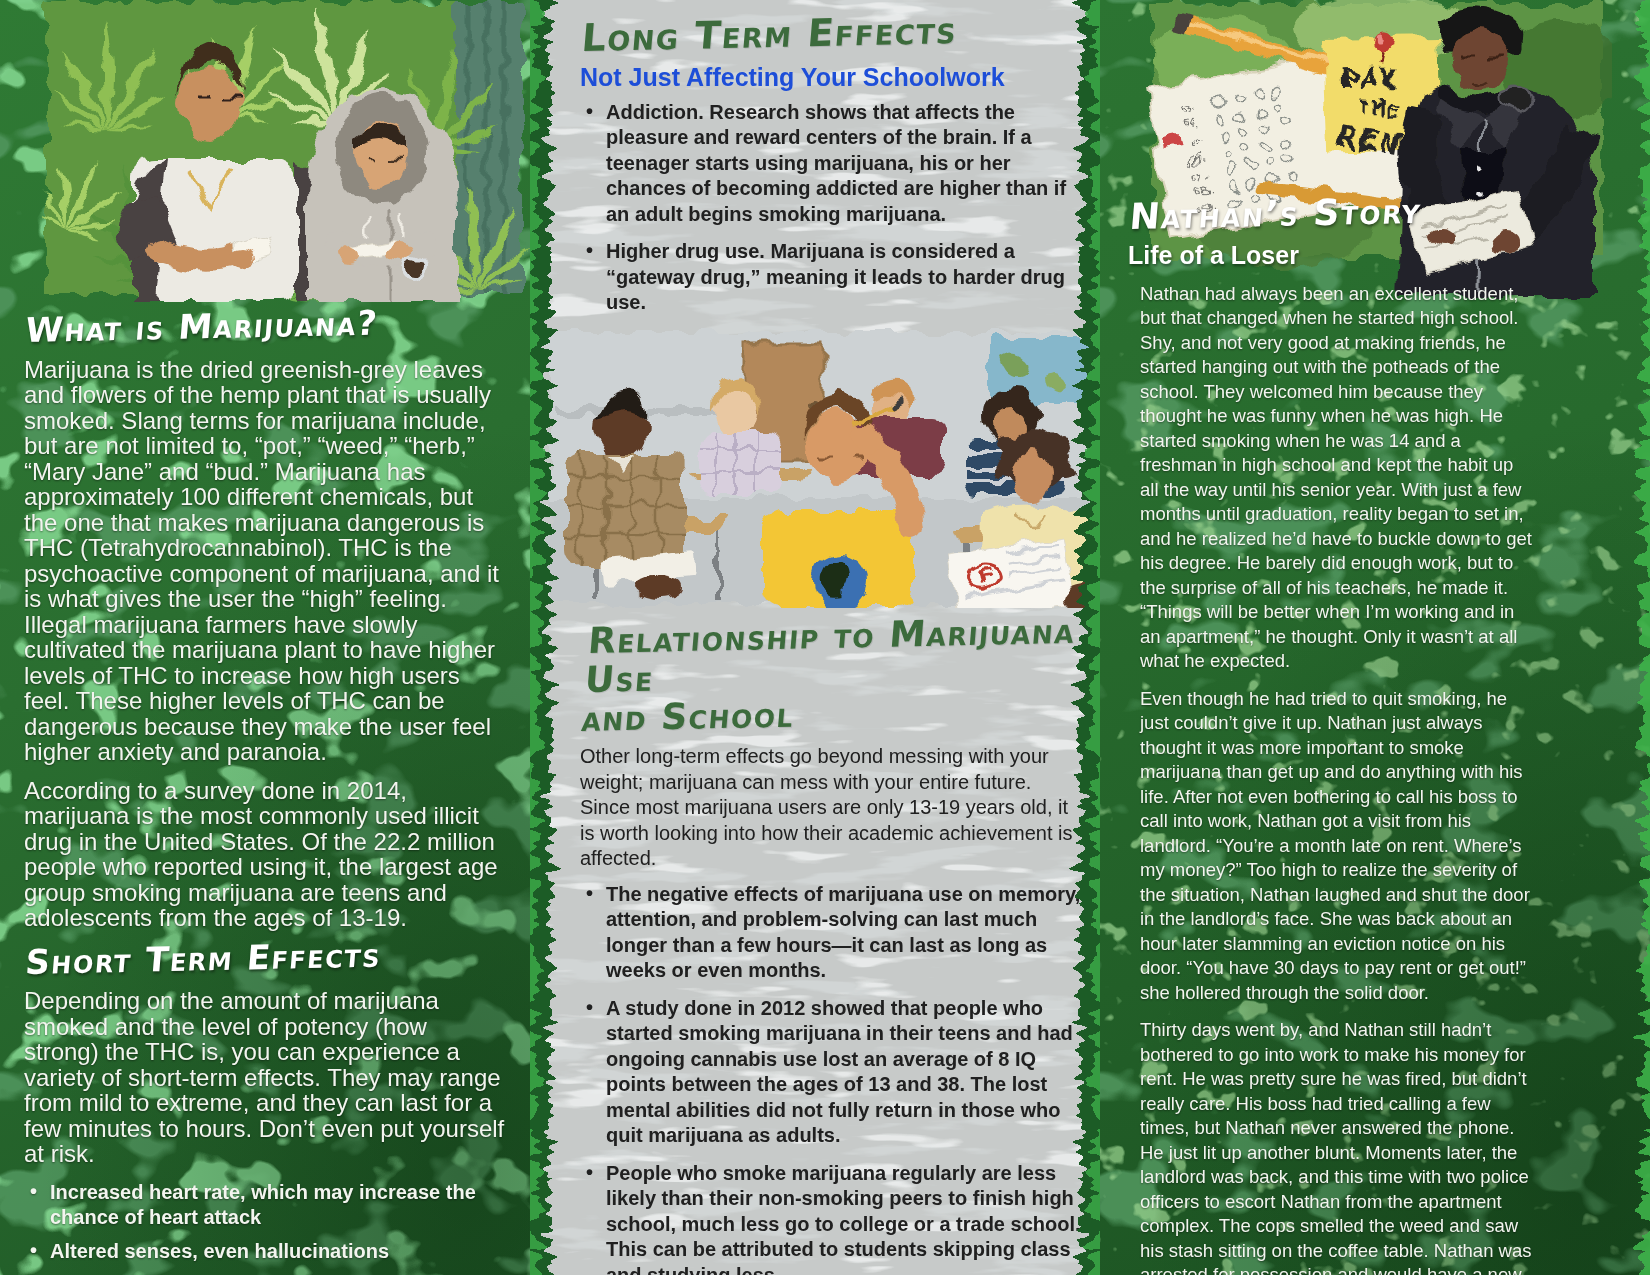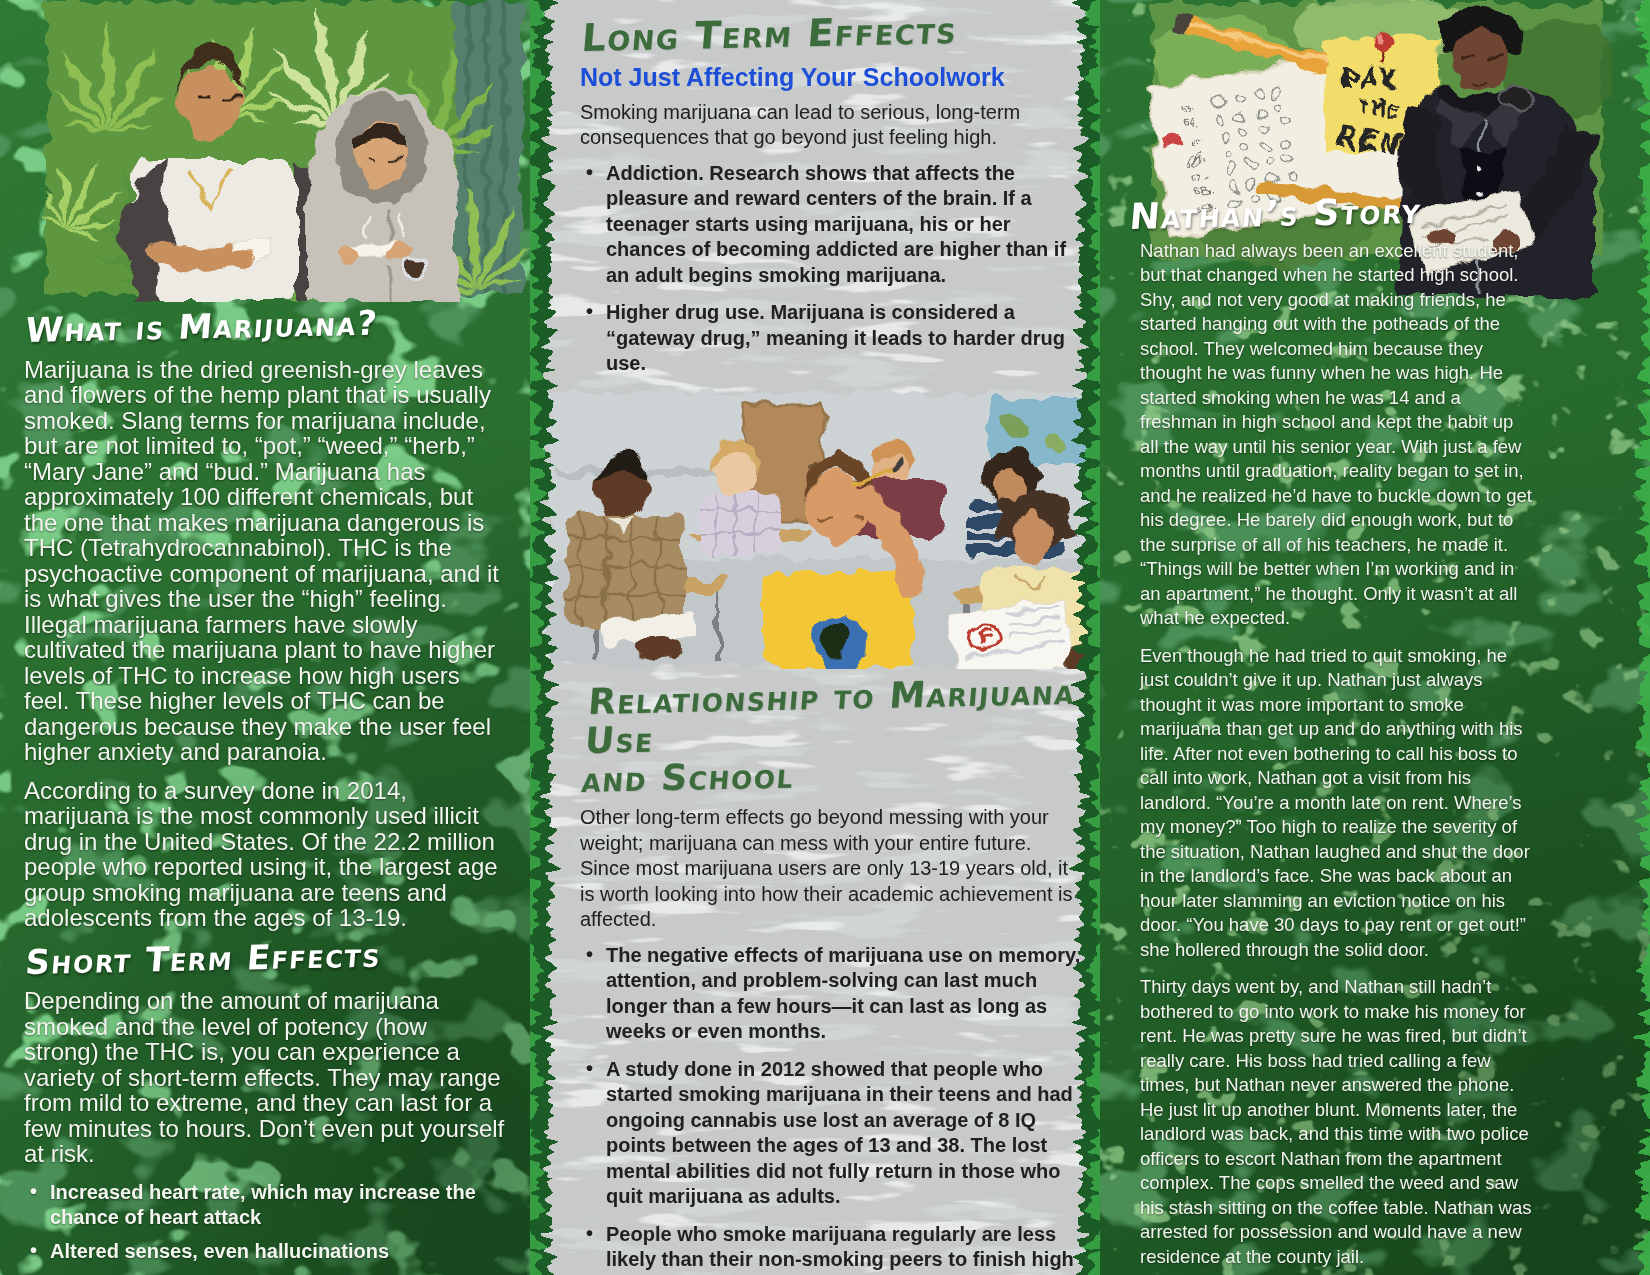--- a/index.html
+++ b/index.html
@@ -189,21 +189,20 @@
     <div class="strip strip--mirror" style="right:-8px;width:56px;">
       <svg width="56" height="1275">
         <rect x="-18" y="-20" width="46" height="1315" fill="#1f5b26" filter="url(#fRoughX)"></rect>
         <rect x="-18" y="-20" width="32" height="1315" fill="#3aa946" filter="url(#fRoughX2)" opacity="0.85"></rect>
       </svg>
     </div>
 
     <div class="content mid-content">
       <h1 class="hand hand--green h-mid1">Long Term Effects</h1>
       <p class="subhead subhead--dark">Not Just Affecting Your Schoolwork</p>
-      <p class="body-d">Smoking marijuana can lead to serious, long-term consequences that go beyond just feeling high.</p>
       <ul class="blt blt--d">
         <li>Addiction. Research shows that affects the pleasure and reward centers of the brain. If a teenager starts using marijuana, his or her chances of becoming addicted are higher than if an adult begins smoking marijuana.</li>
         <li>Higher drug use. Marijuana is considered a “gateway drug,” meaning it leads to harder drug use.</li>
       </ul>
 
       <div class="photo photo--class">
         <svg width="560" height="280" viewBox="0 0 560 280">
           <g filter="url(#fRough)">
             <g>
               <rect x="8" y="4" width="544" height="272" fill="#cdd2d4"></rect>
@@ -409,20 +408,21 @@
             </g>
             <ellipse cx="300" cy="236" rx="15" ry="11" fill="#6e4530"></ellipse>
             <ellipse cx="364" cy="242" rx="15" ry="11" fill="#6e4530"></ellipse>
           </g>
         </g>
       </svg>
     </div>
 
     <div class="content right-content">
       <h1 class="hand hand--white h-right">Nathan’s Story</h1>
+      <p class="subhead subhead--white">Life of a Loser</p>
       <p class="body-r">Nathan had always been an excellent student, but that changed when he started high school.  Shy, and not very good at making friends, he started hanging out with the potheads of the school. They welcomed him because they thought he was funny when he was high. He started smoking when he was 14 and a freshman in high school and kept the habit up all the way until his senior year. With just a few months until graduation, reality began to set in, and he realized he’d have to buckle down to get his degree. He barely did enough work, but to the surprise of all of his teachers, he made it.  “Things will be better when I’m working and in an apartment,” he thought. Only it wasn’t at all what he expected.</p>
       <p class="body-r">Even though he had tried to quit smoking, he just couldn’t give it up. Nathan just always thought it was more important to smoke marijuana than get up and do anything with his life. After not even bothering to call his boss to call into work, Nathan got a visit from his landlord. “You’re a month late on rent. Where’s my money?” Too high to realize the severity of the situation, Nathan laughed and shut the door in the landlord’s face. She was back about an hour later slamming an eviction notice on his door. “You have 30 days to pay rent or get out!” she hollered through the solid door.</p>
       <p class="body-r">Thirty days went by, and Nathan still hadn’t bothered to go into work to make his money for rent. He was pretty sure he was fired, but didn’t really care. His boss had tried calling a few times, but Nathan never answered the phone. He just lit up another blunt. Moments later, the landlord was back, and this time with two police officers to escort Nathan from the apartment complex. The cops smelled the weed and saw his stash sitting on the coffee table. Nathan was arrested for possession and would have a new residence at the county jail.</p>
 
     </div>
   </section>
 
 </div>
 
 </body></html>

